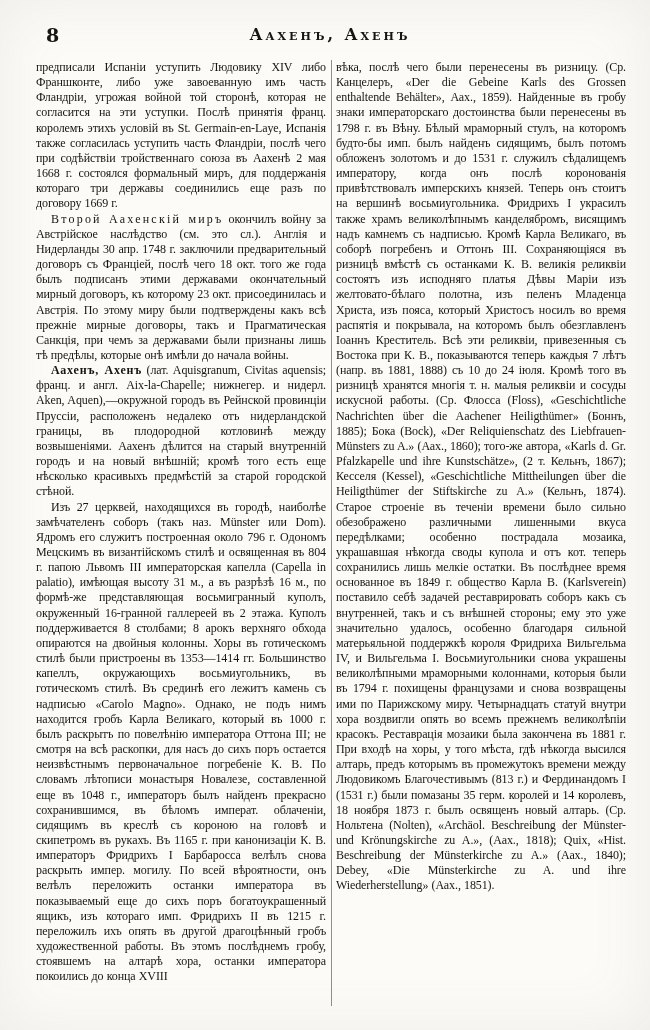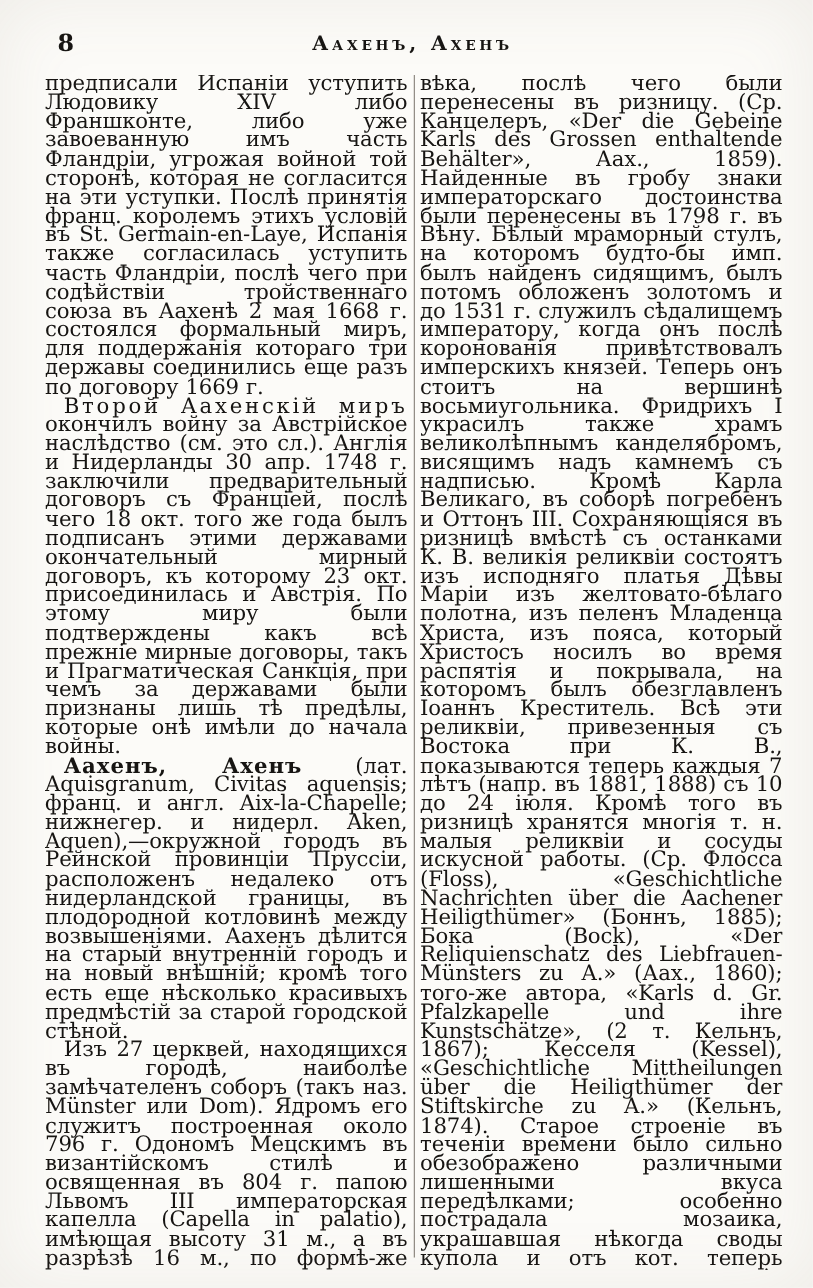--- a/index.html
+++ b/index.html
@@ -38,25 +38,26 @@
     position: absolute;
     top: 60px; left: 36px; right: 24px; bottom: 14px;
     display: flex;
     align-items: stretch;
   }
   .col {
     width: 290px;
     height: 100%;
     overflow: hidden;
     text-align: justify;
-    font-size: 17px;
+    font-size: 12px;
     line-height: 15.15px;
     letter-spacing: -0.1px;
     word-spacing: 0.3px;
     hyphens: auto;
+    font-family: Liberation Serif, serif;
   }
   .col-divider {
     width: 0;
     border-left: 1px solid rgba(60, 52, 42, 0.55);
     margin: 0 4px 0 5px;
     height: 99%;
   }
   p.para { margin: 0; text-indent: 15px; }
   p.para.noindent { text-indent: 0; }
   .lead.spaced { letter-spacing: 2.2px; }

